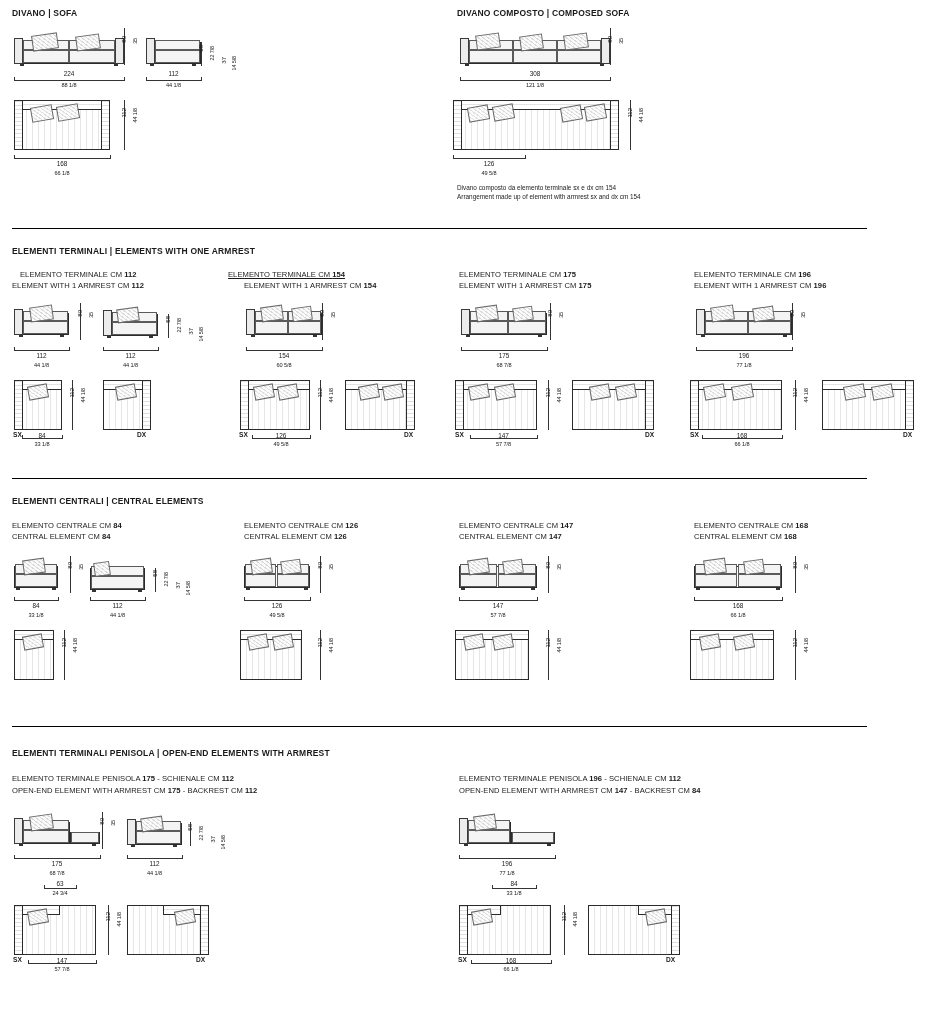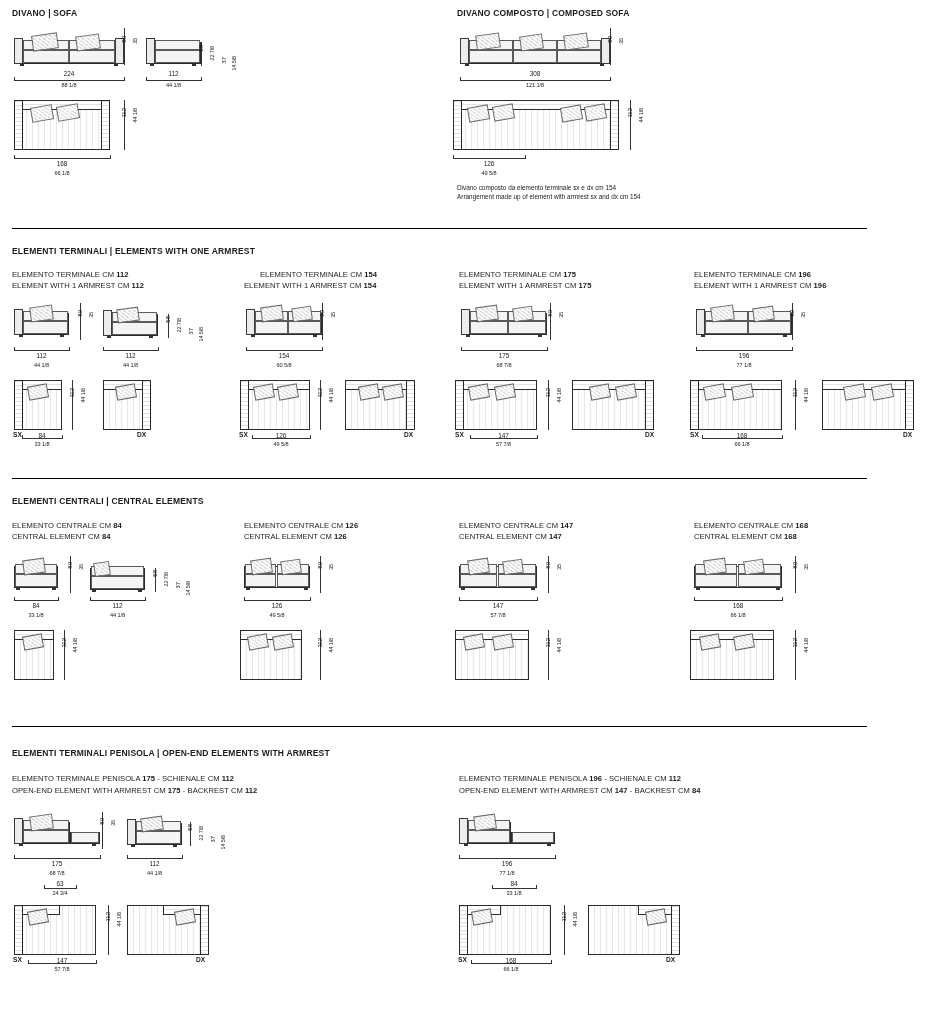--- a/index.html
+++ b/index.html
@@ -207,21 +207,21 @@
   <div class="lbl vdim" style="left:626px; top:108px;">112</div>
   <div class="lbl vdim small" style="left:638px; top:108px;">44 1/8</div>
 
   <div class="lbl note" style="left:457px; top:184px;">Divano composto da elemento terminale sx e dx cm 154</div>
   <div class="lbl note" style="left:457px; top:193px;">Arrangement made up of element with armrest sx and dx cm 154</div>
 
   <hr class="rule" style="left:12px; top:228px; width:855px;">
 
   <div class="lbl sec-title" style="left:12px; top:246px;">ELEMENTI TERMINALI  |  ELEMENTS WITH ONE ARMREST</div>
 
-  <div class="lbl item-title" style="left:12px; top:270px;">
+  <div class="lbl item-title" style="left:20px; top:270px;">
     <span>ELEMENTO TERMINALE CM </span><b>112</b>
   </div>
   <div class="lbl item-title" style="left:12px; top:281px;">
     <span>ELEMENT WITH 1 ARMREST CM </span><b>112</b>
   </div>
 
   <div class="fig" style="left:14px; top:303px; width:55px; height:40px;">
     <div class="sofa" style="left:0; top:10px; width:55px; height:22px;"></div>
     <div class="arm" style="left:0; top:6px; width:9px; height:26px;"></div>
     <div class="cush" style="left:9px; top:8px; width:45px; height:10px;"></div>
@@ -275,21 +275,21 @@
   <div class="lbl vdim" style="left:68px; top:388px;">112</div>
   <div class="lbl vdim small" style="left:80px; top:388px;">44 1/8</div>
   <div class="lbl sxdx" style="left:13px; top:431px;">SX</div>
   <div class="lbl sxdx" style="left:137px; top:431px;">DX</div>
   <div class="hline" style="left:22px; top:438px; width:40px;"></div>
   <div class="tick" style="left:22px; top:435px;"></div>
   <div class="tick" style="left:62px; top:435px;"></div>
   <div class="lbl dim" style="left:22px; top:432px; width:40px;">84</div>
   <div class="lbl dim small" style="left:22px; top:441px; width:40px;">33 1/8</div>
 
-  <div class="lbl item-title" style="left:260px; top:270px;">
+  <div class="lbl item-title" style="left:228px; top:270px;text-decoration:underline;">
     <span>ELEMENTO TERMINALE CM </span><b>154</b>
   </div>
   <div class="lbl item-title" style="left:244px; top:281px;">
     <span>ELEMENT WITH 1 ARMREST CM </span><b>154</b>
   </div>
 
   <div class="fig" style="left:246px; top:303px; width:76px; height:40px;">
     <div class="sofa" style="left:0; top:10px; width:76px; height:22px;"></div>
     <div class="arm" style="left:0; top:6px; width:9px; height:26px;"></div>
     <div class="cush" style="left:9px; top:8px; width:33px; height:10px;"></div>

